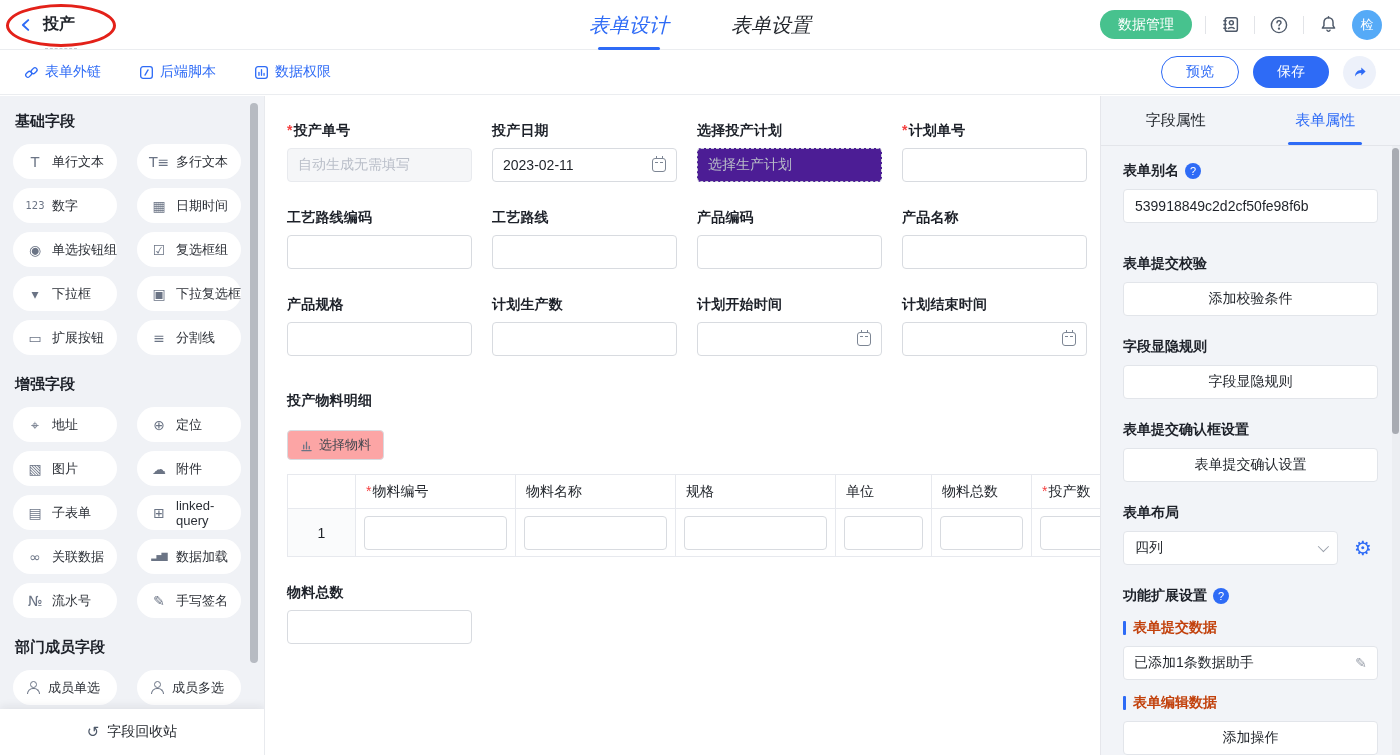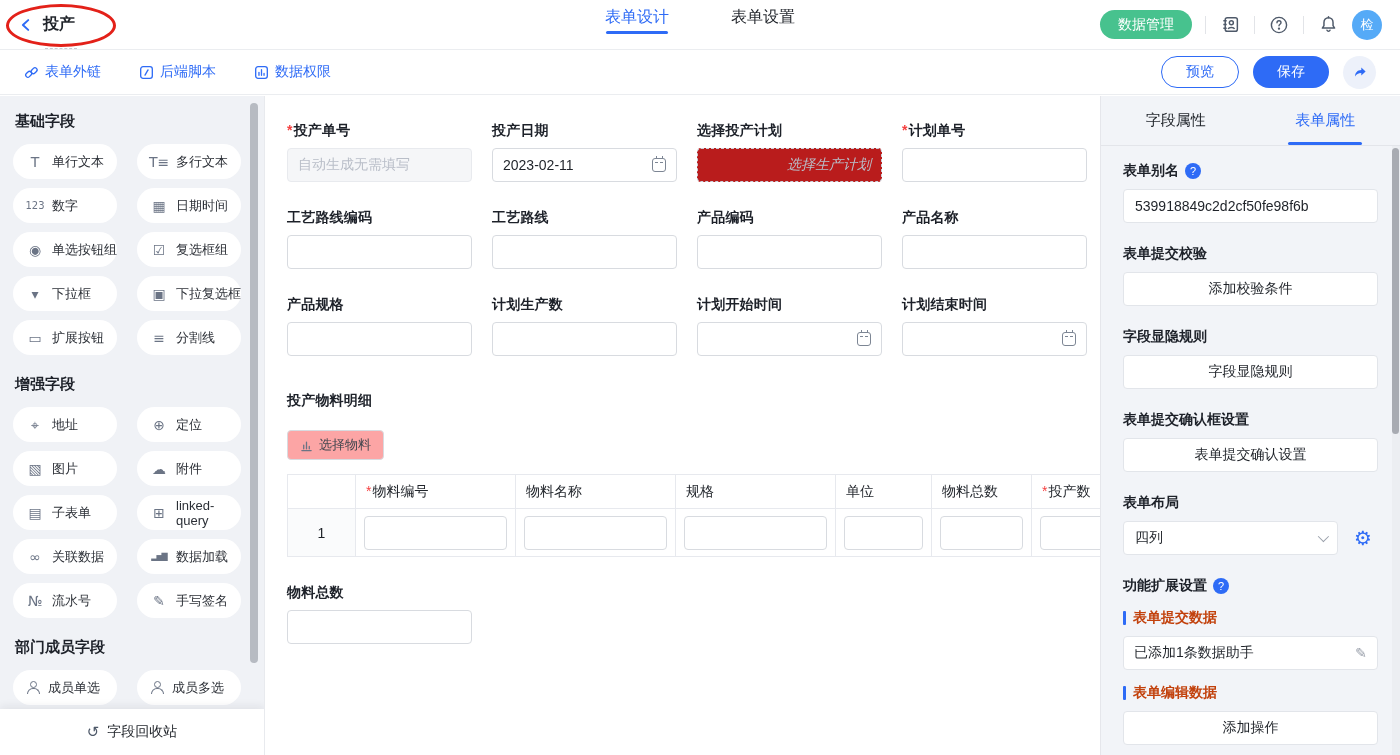--- a/index.html
+++ b/index.html
@@ -7,21 +7,21 @@
   body { font-family:"Liberation Sans","DejaVu Sans",sans-serif; background:#fff; color:#1f2329; }
   .app { position:relative; width:1400px; height:755px; overflow:hidden; background:#fff; }
 
   
   .hdr { position:relative; height:50px; display:flex; align-items:center; padding:0 18px; border-bottom:1px solid #ebedf0; background:#fff; }
   .back-wrap { display:flex; align-items:center; gap:9px; position:relative; }
   .back-title { font-size:16px; font-weight:bold; color:#1f2329; }
   .dash-under { position:absolute; left:27px; top:34px; width:32px; border-bottom:1px dashed #c6cad2; }
   .red-ellipse { position:absolute; left:6px; top:4px; width:110px; height:43px; border:3px solid #e32119; border-radius:50%; pointer-events:none; z-index:5; }
   .hdr-tabs { position:absolute; left:50%; transform:translateX(-50%); top:0; height:50px; display:flex; gap:62px; }
-  .hdr-tab { position:relative; height:34px; display:flex; align-items:center; font-size:16px; color:#1f2329; cursor:pointer; }
+  .hdr-tab { position:relative; height:50px; display:flex; align-items:center; font-size:20px; color:#1f2329; cursor:pointer;font-style:italic; }
   .hdr-tab.active { color:#2e6bf6; }
   .hdr-tab.active::after { content:""; position:absolute; left:50%; transform:translateX(-50%); bottom:0; width:62px; height:3px; background:#2e6bf6; border-radius:2px; }
   .hdr-right { margin-left:auto; display:flex; align-items:center; gap:13px; }
   .pill-green { height:29px; padding:0 18px; border-radius:15px; background:#47c28e; color:#fff; font-size:14px; display:flex; align-items:center; border:none; cursor:pointer;font-family:Liberation Serif, serif; }
   .vsep { width:1px; height:18px; background:#e2e4e8; }
   .hicon { width:22px; height:22px; display:flex; align-items:center; justify-content:center; color:#4e5969; cursor:pointer; }
   .avatar { width:30px; height:30px; border-radius:50%; background:#55aaf7; color:#fff; font-size:13px; display:flex; align-items:center; justify-content:center; cursor:pointer; }
 
   
   .tbar { height:45px; display:flex; align-items:center; padding:0 24px; border-bottom:1px solid #ebedf0; background:#fff; }
@@ -52,21 +52,21 @@
 
   
   .canvas { position:relative; width:835px; background:#fff; padding:26px 14px 0 22px; overflow:hidden; }
   .fgrid { display:grid; grid-template-columns:repeat(4,185px); column-gap:20px; row-gap:27px; }
   .flabel { font-size:14px; font-weight:bold; color:#1d2129; margin-bottom:8px; letter-spacing:.2px; }
   .req::before { content:"*"; color:#f53f3f; margin-right:1px; }
   .ctrl { height:34px; border:1px solid #d8dbe0; border-radius:4px; background:#fff; display:flex; align-items:center; padding:0 10px; font-size:14px; color:#1f2329; }
   .ctrl.dis { background:#f5f6f8; border-color:#e8eaee; }
   .ph { color:#b9bec8; }
   .ctrl.date { justify-content:space-between; }
-  .ctrl.dashed { border:1px dashed #ccd0d9; background:#b91c1c; justify-content:flex-end;font-style:italic; }
+  .ctrl.dashed { border:1px dashed #ccd0d9; background:#4c1d95; justify-content:flex-start; }
   .cal { position:relative; width:14px; height:14px; border:1.4px solid #7d8694; border-radius:3px; flex:none; }
   .cal::before { content:""; position:absolute; left:2px; right:2px; top:2.5px; border-top:1.3px dashed #7d8694; }
   .cal::after { content:""; position:absolute; top:-3.5px; left:2.5px; width:1.5px; height:3px; background:#7d8694; box-shadow:6px 0 0 #7d8694; }
   .sub-block { margin-top:36px; }
   .btn-material { margin:12px 0 14px 0; height:30px; display:inline-flex; align-items:center; gap:6px; padding:0 12px; border:1px solid #d8dbe0; border-radius:4px; background:#fca5a5; font-size:13px; color:#42464e; cursor:pointer; }
   .subtable { border-collapse:collapse; table-layout:fixed; width:906px; background:#fff; }
   .subtable th, .subtable td { border:1px solid #e7e9ee; }
   .subtable th { height:34px; text-align:left; padding:0 10px; font-size:14px; font-weight:normal; color:#1f2329; background:#fff; }
   .subtable td { height:48px; padding:0 8px; }
   .td-idx { text-align:center; font-size:14px; color:#1f2329; background:#fafbfc; }
@@ -76,21 +76,21 @@
   
   .panel { position:relative; width:300px; background:#f2f4f8; border-left:1px solid #e5e6eb; overflow:hidden; }
   .ptabs { height:50px; display:flex; border-bottom:1px solid #e3e5ea; }
   .ptab { flex:1; display:flex; align-items:center; justify-content:center; font-size:15px; color:#1f2329; position:relative; cursor:pointer; }
   .ptab.active { color:#2e6bf6; }
   .ptab.active::after { content:""; position:absolute; bottom:0; left:50%; transform:translateX(-50%); width:74px; height:3px; background:#2e6bf6; border-radius:2px; }
   .pbody { padding:16px 22px 0 22px; }
   .plabel { font-size:14px; font-weight:bold; color:#1d2129; margin-bottom:9px; display:flex; align-items:center; gap:6px; }
   .help-b { width:16px; height:16px; border-radius:50%; background:#2e6bf6; color:#fff; font-size:11px; display:inline-flex; align-items:center; justify-content:center; font-weight:normal; }
   .help-b::after { content:"?"; }
-  .pinput { height:34px; background:#fff; border:1px solid #e2e5ea; border-radius:4px; display:flex; align-items:center; padding:0 11px; font-size:14px; color:#1f2329; margin-bottom:22px; }
+  .pinput { height:34px; background:#fff; border:1px solid #e2e5ea; border-radius:4px; display:flex; align-items:center; padding:0 11px; font-size:14px; color:#1f2329; margin-bottom:32px; }
   .pbtn { height:34px; width:100%; background:#fff; border:1px solid #e2e5ea; border-radius:4px; font-size:14px; color:#1f2329; margin-bottom:22px; cursor:pointer; }
   .layout-row { display:flex; align-items:center; gap:10px; margin-bottom:22px; }
   .pselect { flex:1; height:34px; background:#fff; border:1px solid #e2e5ea; border-radius:4px; display:flex; align-items:center; justify-content:space-between; padding:0 11px; font-size:14px; color:#1f2329; cursor:pointer; }
   .chev { width:8px; height:8px; border-right:1.6px solid #9aa0ab; border-bottom:1.6px solid #9aa0ab; transform:rotate(45deg) translateY(-2px); }
   .gear { width:30px; text-align:center; color:#2e6bf6; font-size:20px; font-family:"DejaVu Sans",sans-serif; cursor:pointer; line-height:34px; }
   .sublabel { display:flex; align-items:center; gap:7px; font-size:14px; font-weight:bold; color:#c2410c; margin:14px 0 9px 0; }
   .bluebar { width:3px; height:14px; background:#2e6bf6; border-radius:1px; }
   .assist-box { height:34px; background:#fff; border:1px solid #e2e5ea; border-radius:4px; display:flex; align-items:center; justify-content:space-between; padding:0 10px; font-size:14px; color:#1f2329; margin-bottom:10px; }
   .edit-ic { color:#9aa0ab; font-size:14px; font-family:"DejaVu Sans",sans-serif; cursor:pointer; }
   .panel-track { position:absolute; right:0; top:50px; bottom:0; width:8px; background:#eceef2; }

